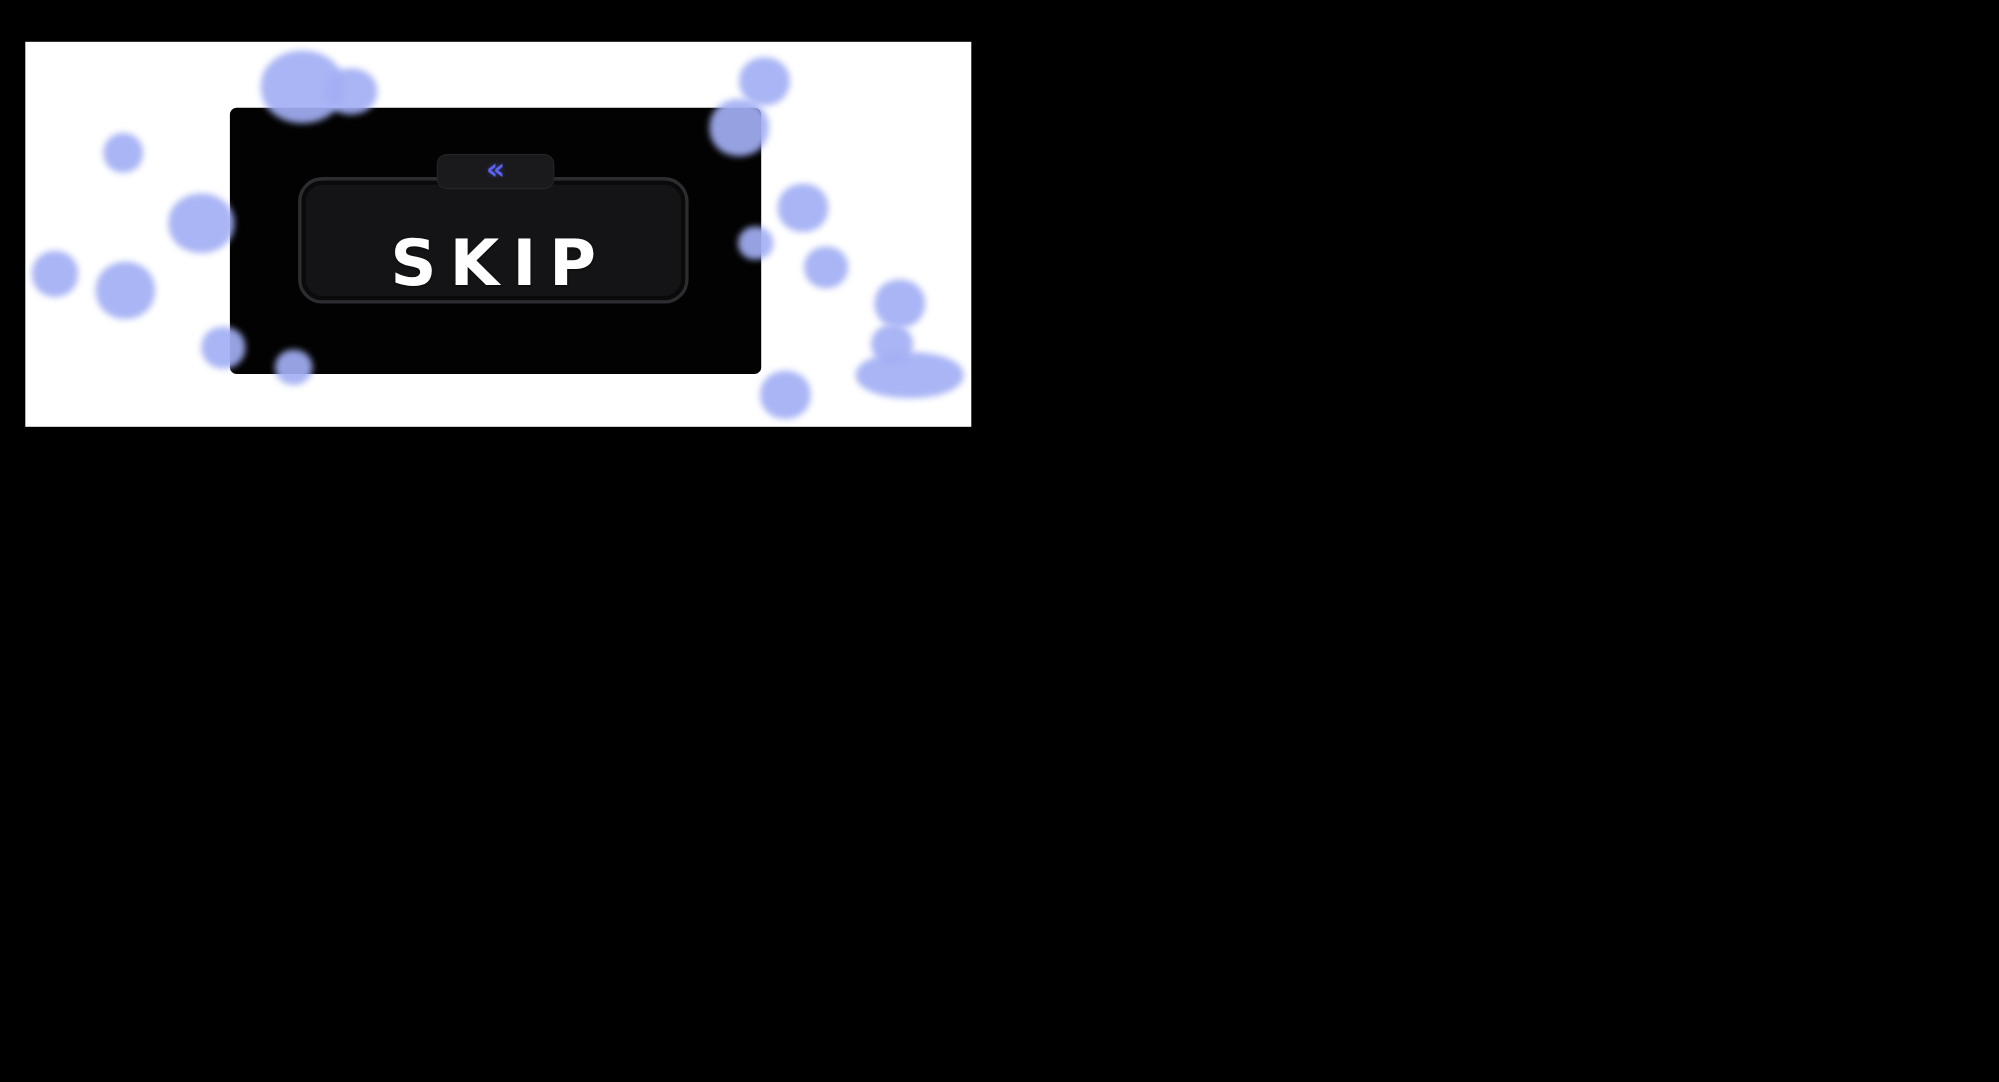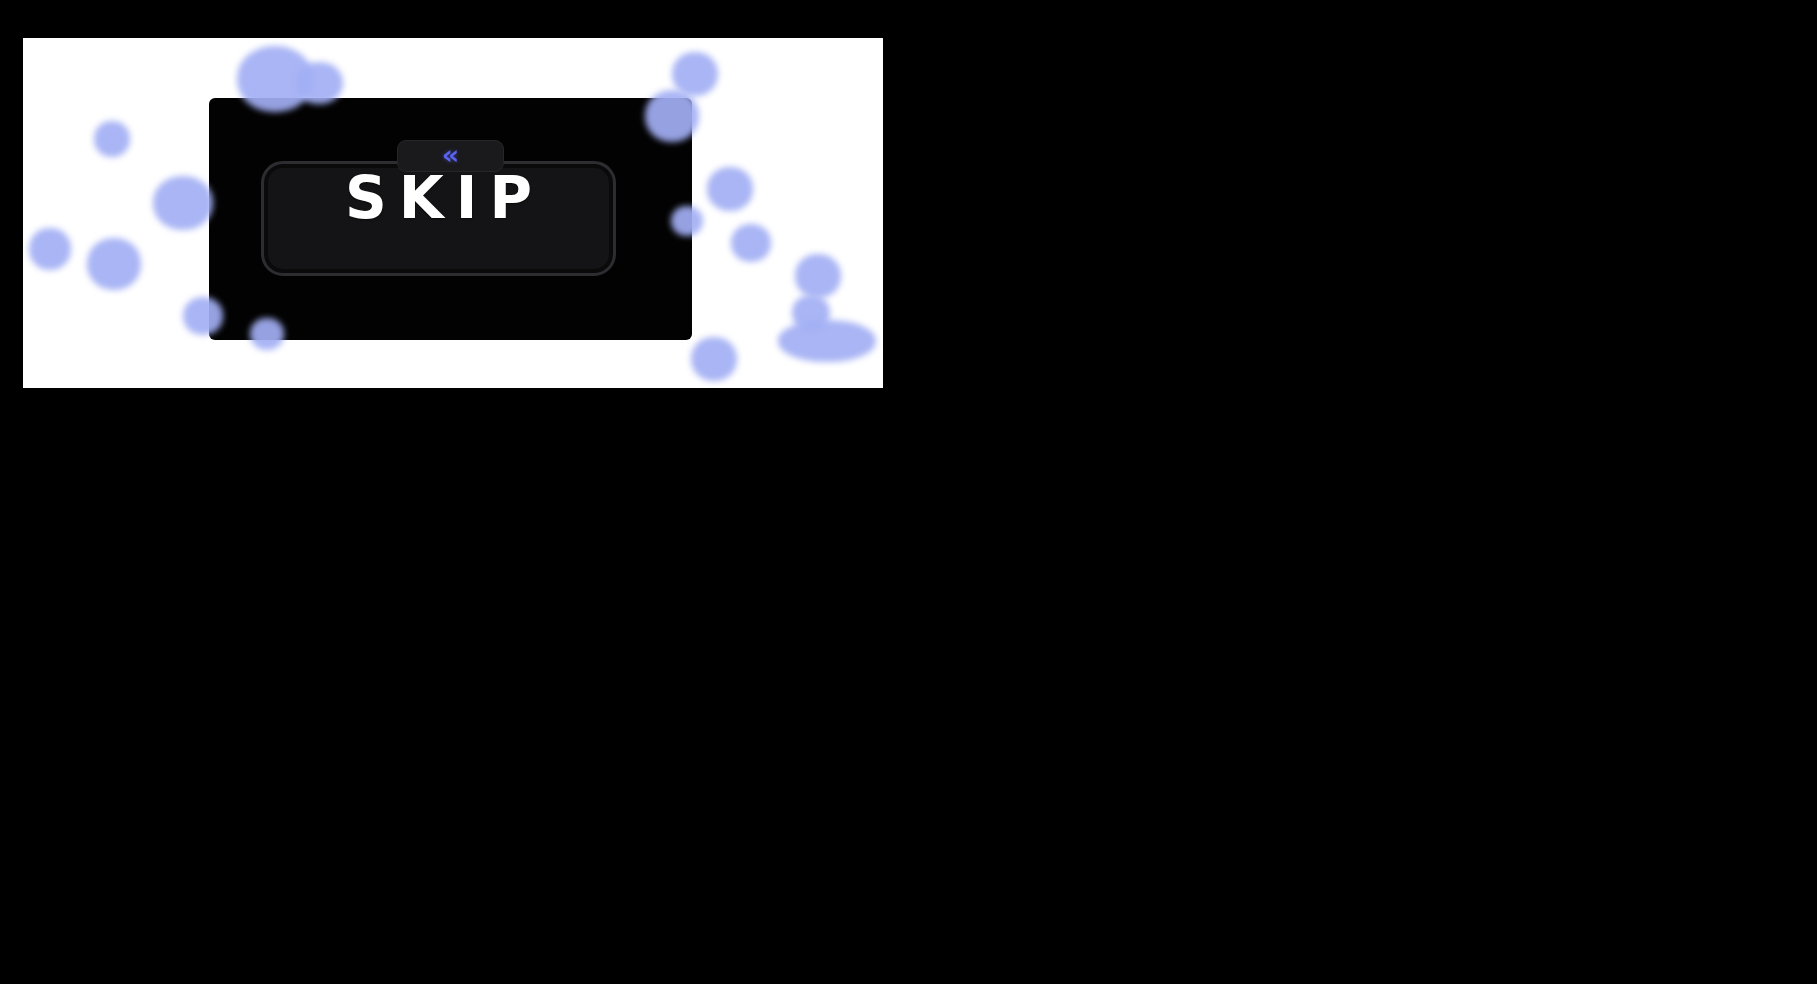--- a/index.html
+++ b/index.html
@@ -43,28 +43,28 @@
   .chevron {
     color: #5a63f0;
     font-size: 27px;
     font-weight: bold;
     line-height: 1;
     transform: translateY(-2px);
     text-shadow: 0 0 4px rgba(90, 99, 240, 0.45);
   }
   .skip-button {
     position: absolute;
-    left: 52px; top: 63px;
+    left: 62px; top: 63px;
     width: 355px; height: 115px;
     background: #141416;
     border: 3px solid #2d2d31;
     border-radius: 22px;
     box-shadow: inset 0 0 0 4px #0a0a0b;
     display: flex;
-    align-items: flex-start;
+    align-items: flex-end;
     justify-content: center;
     z-index: 2;
     cursor: pointer;
   }
   .skip-label {
     color: #ffffff;
     font-size: 58px;
     font-weight: bold;
     letter-spacing: 12px;
     padding-left: 12px; 

